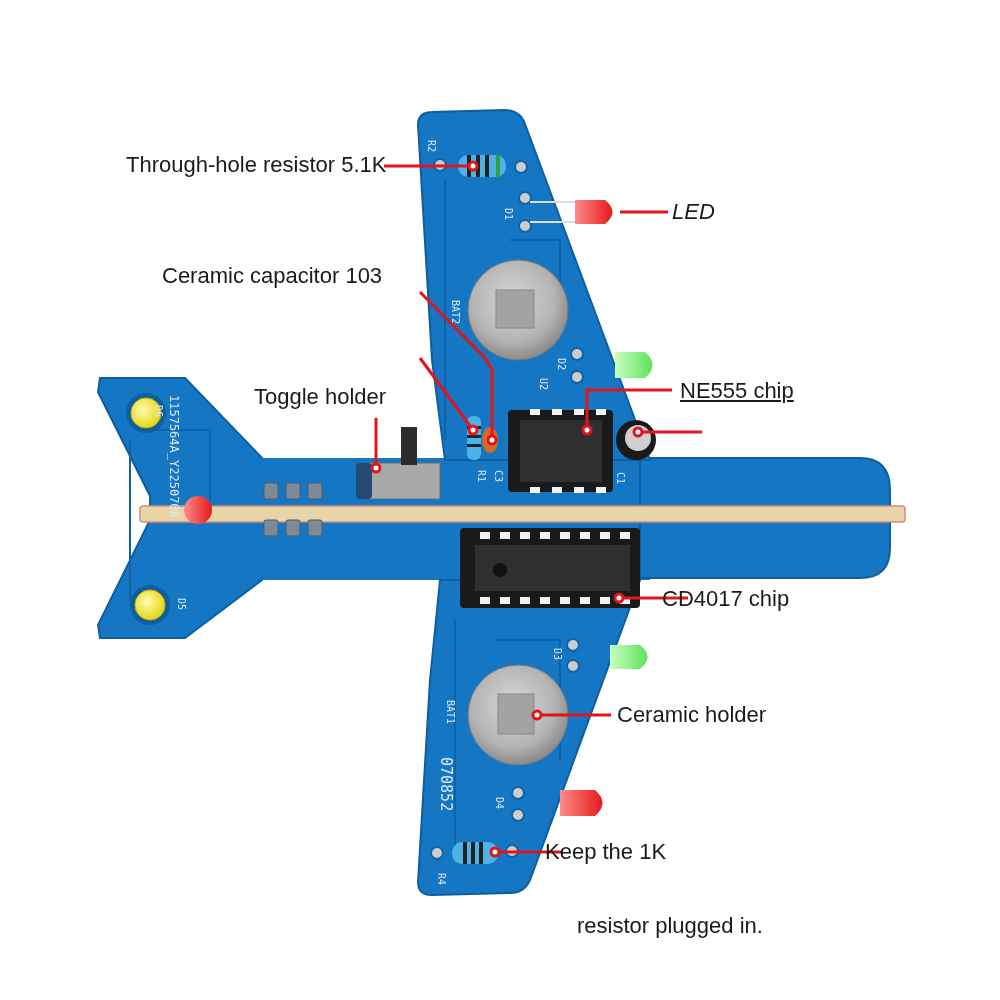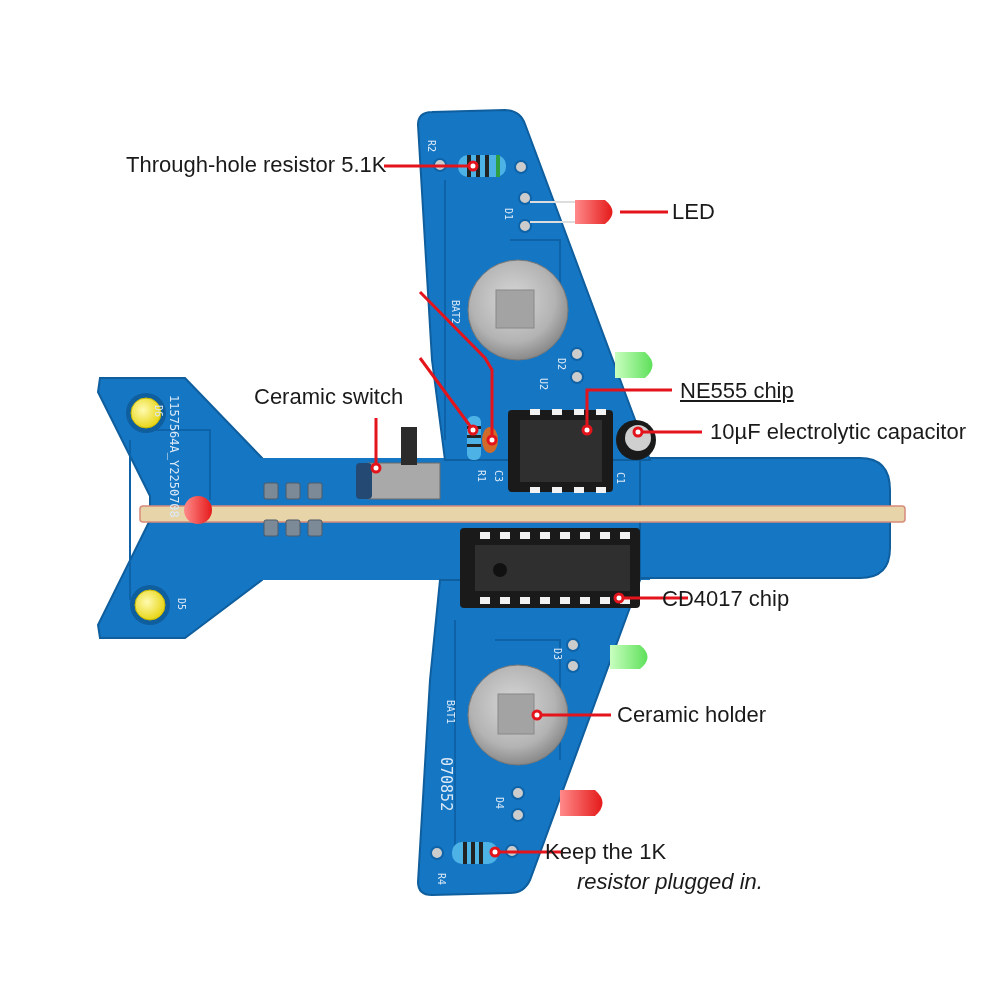--- a/index.html
+++ b/index.html
@@ -230,21 +230,21 @@
     <circle cx="376" cy="468" r="4"></circle>
         <circle cx="587" cy="430" r="4"></circle>
         <circle cx="638" cy="432" r="4"></circle>
     <circle cx="619" cy="598" r="4"></circle>
         <circle cx="537" cy="715" r="4"></circle>
         <circle cx="495" cy="852" r="4"></circle>
   </g>
 </svg>
 
 <div class="label" style="left:98px;top:151px;margin-left:28px;">Through-hole resistor 5.1K</div>
-<div class="label" style="left:672px;top:198px;">LED</div>
-<div class="label" style="left:254px;top:383px;">Ceramic switch</div>
+<div class="label" style="left:672px;top:198px;font-style:italic;">LED</div>
+<div class="label" style="left:162px;top:262px;">Ceramic capacitor 103</div>
+<div class="label" style="left:254px;top:383px;">Toggle holder</div>
 <div class="label" style="left:680px;top:377px;text-decoration:underline;">NE555 chip</div>
-<div class="label" style="left:710px;top:418px;">10µF electrolytic capacitor</div>
 <div class="label" style="left:662px;top:585px;">CD4017 chip</div>
 <div class="label" style="left:617px;top:701px;">Ceramic holder</div>
 <div class="label" style="left:545px;top:838px;">Keep the 1K</div>
-<div class="label" style="left:577px;top:868px;font-style:italic;">resistor plugged in.</div>
+<div class="label" style="left:577px;top:912px;">resistor plugged in.</div>
 </div>
 
 </body></html>

